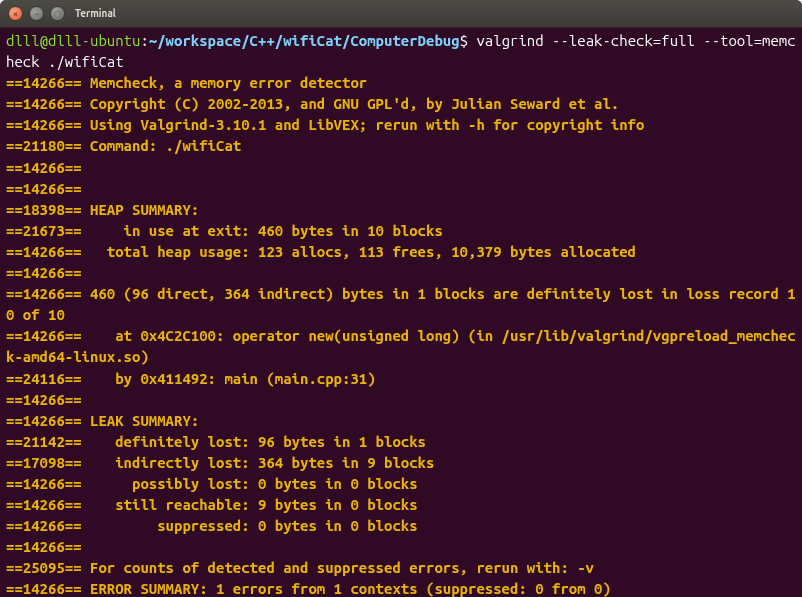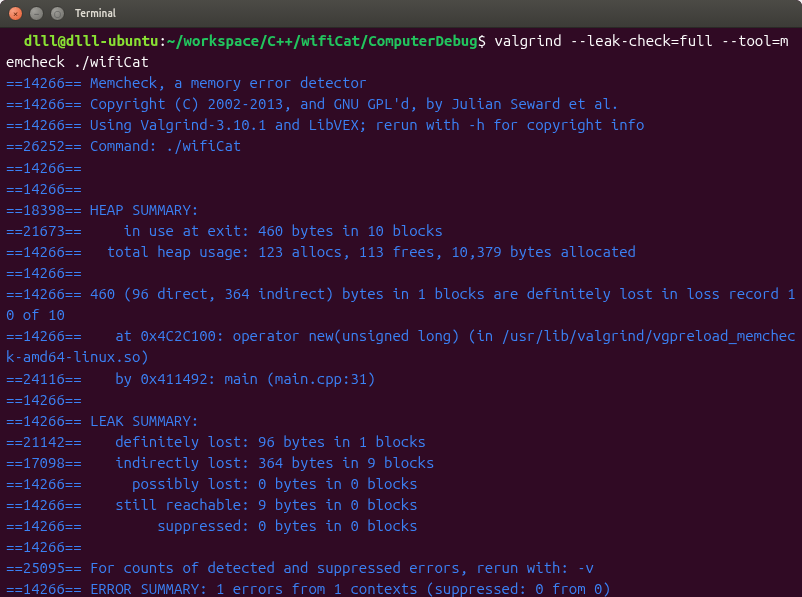--- a/index.html
+++ b/index.html
@@ -56,40 +56,40 @@
   .terminal-body {
     flex: 1;
     padding: 2px 6px;
     color: #ffffff;
     font-size: 15px;
     line-height: 21.1px;
     white-space: pre-wrap;
     word-break: break-all;
     overflow: hidden;
   }
-  .prompt-user { color: #8ae234; font-weight: bold; margin-left: 18px; }
-  .prompt-path { color: #22c55e; font-weight: bold; }
+  .prompt-user { color: #8ae234; font-weight: normal; }
+  .prompt-path { color: #7dd3fc; font-weight: bold; }
   .prompt-dollar { color: #ffffff; }
-  .out { color: #3b82f6; font-weight: normal; }
+  .out { color: #eab308; font-weight: bold; }
 </style>
 </head>
 <body>
 
 <div class="window">
   <div class="titlebar">
     <div class="win-btn close">×</div>
     <div class="win-btn">−</div>
     <div class="win-btn">▢</div>
     <div class="title-text">Terminal</div>
   </div>
   <div class="terminal-body"><span class="prompt-user">dlll@dlll-ubuntu</span><span class="prompt-dollar">:</span><span class="prompt-path">~/workspace/C++/wifiCat/ComputerDebug</span><span class="prompt-dollar">$</span> <span class="prompt-dollar">valgrind --leak-check=full --tool=memcheck ./wifiCat</span>
 <span class="out">==14266== Memcheck, a memory error detector</span>
 <span class="out">==14266== Copyright (C) 2002-2013, and GNU GPL'd, by Julian Seward et al.</span>
 <span class="out">==14266== Using Valgrind-3.10.1 and LibVEX; rerun with -h for copyright info</span>
-<span class="out">==26252== Command: ./wifiCat</span>
+<span class="out">==21180== Command: ./wifiCat</span>
 <span class="out">==14266== </span>
 <span class="out">==14266== </span>
 <span class="out">==18398== HEAP SUMMARY:</span>
 <span class="out">==21673==     in use at exit: 460 bytes in 10 blocks</span>
 <span class="out">==14266==   total heap usage: 123 allocs, 113 frees, 10,379 bytes allocated</span>
 <span class="out">==14266== </span>
 <span class="out">==14266== 460 (96 direct, 364 indirect) bytes in 1 blocks are definitely lost in loss record 10 of 10</span>
 <span class="out">==14266==    at 0x4C2C100: operator new(unsigned long) (in /usr/lib/valgrind/vgpreload_memcheck-amd64-linux.so)</span>
 <span class="out">==24116==    by 0x411492: main (main.cpp:31)</span>
 <span class="out">==14266== </span>

